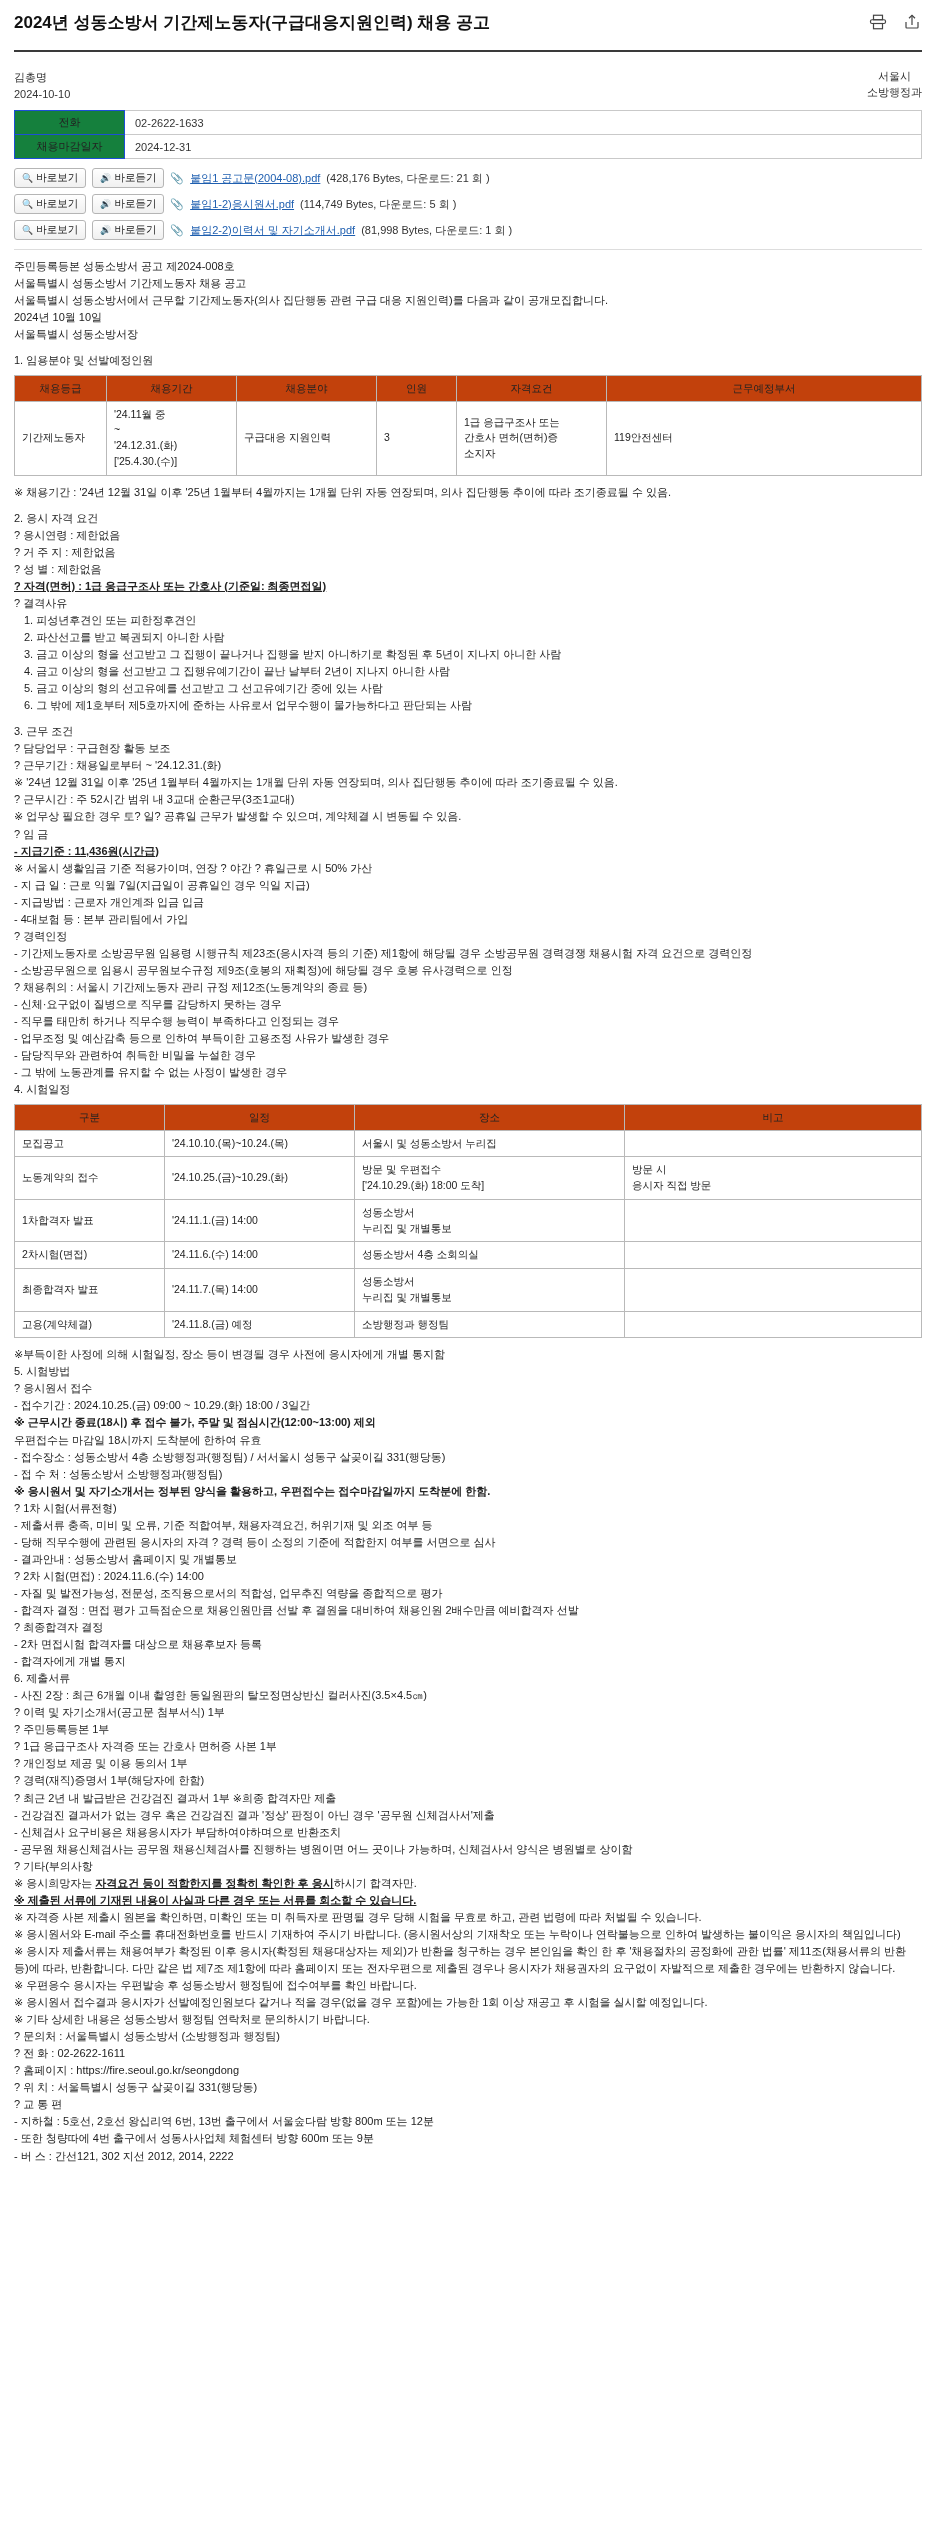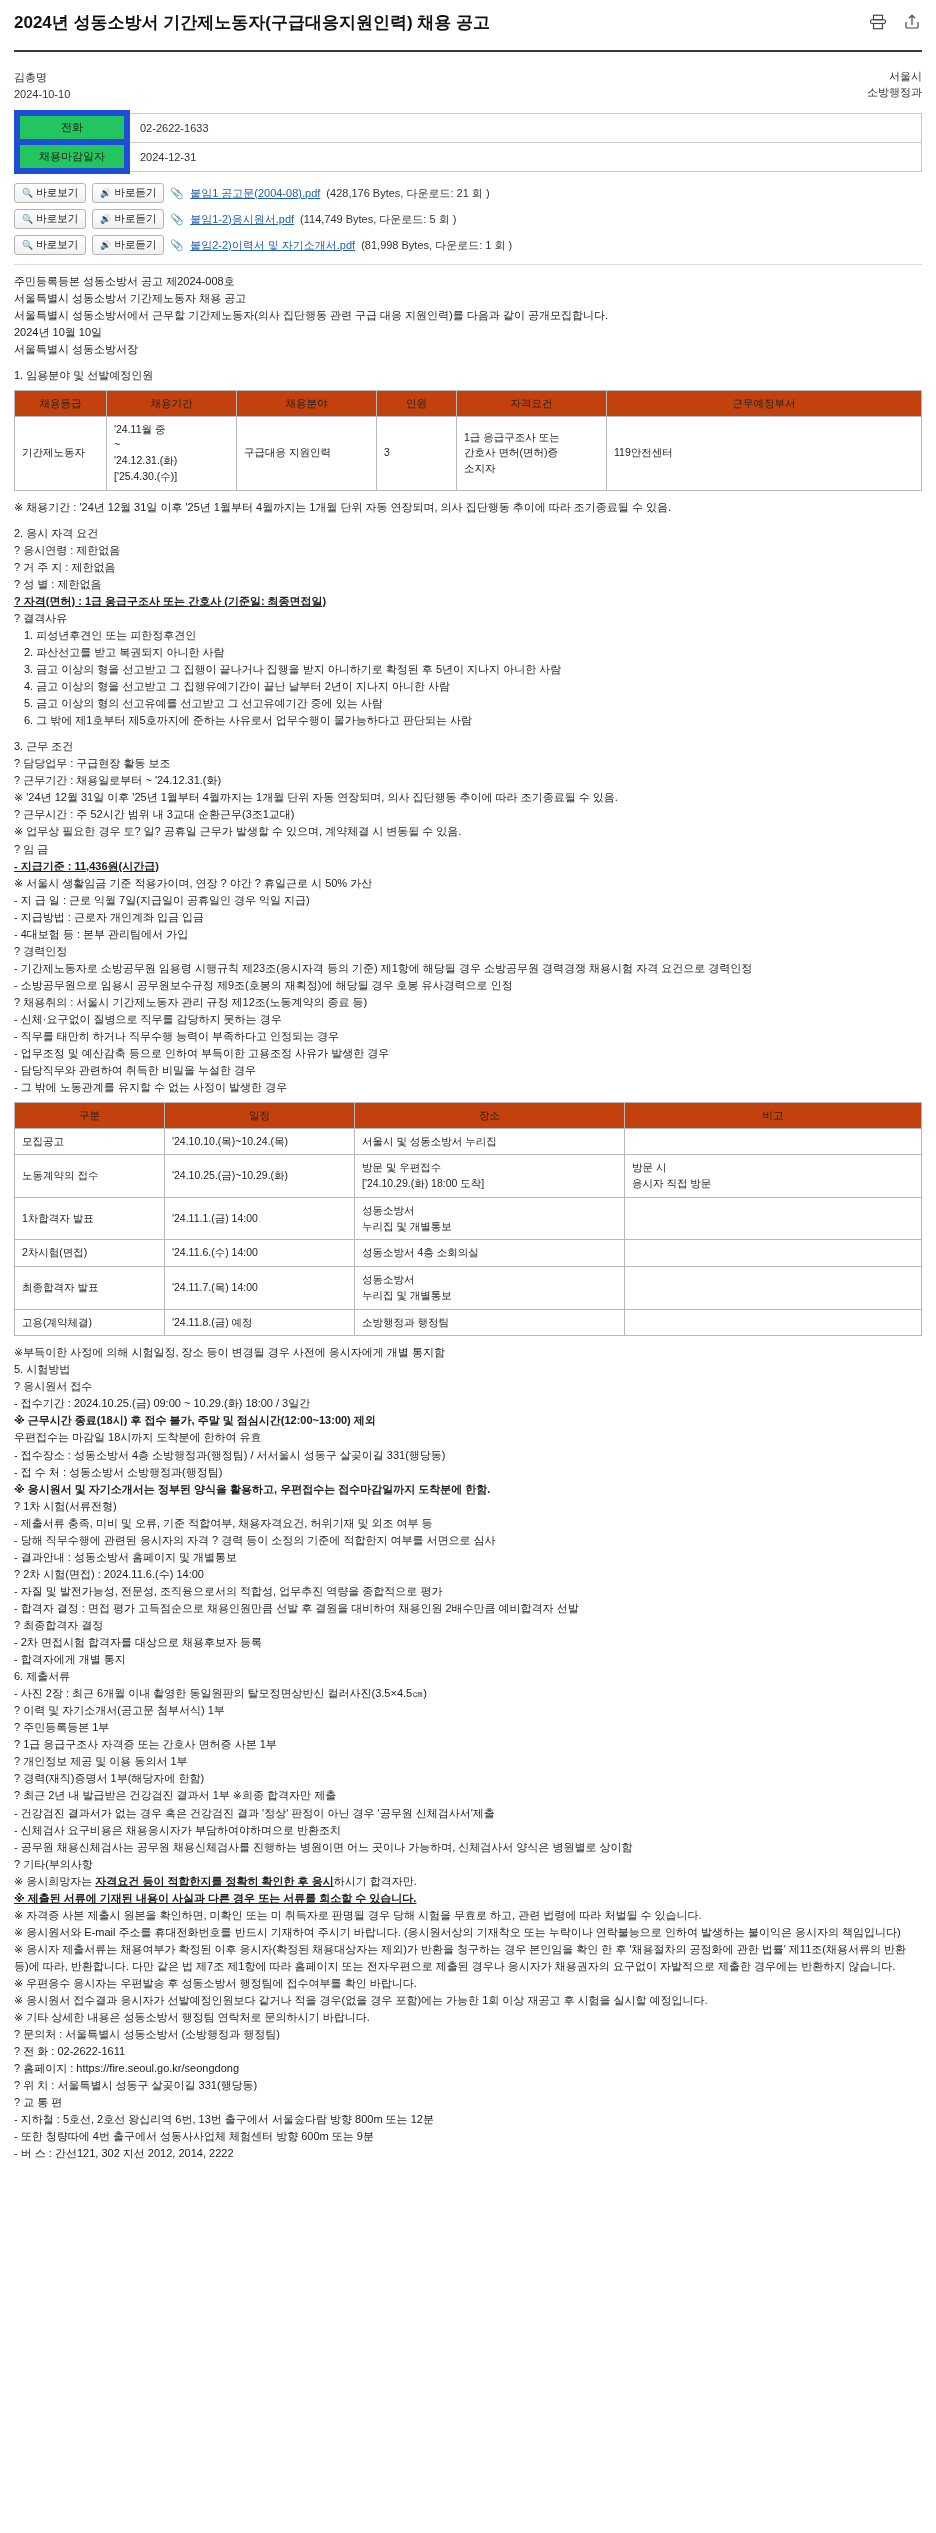--- a/index.html
+++ b/index.html
@@ -43,31 +43,31 @@
     display: inline-flex; align-items: center; justify-content: center;
     cursor: pointer;
   }
   .ico-btn svg { display: block; }
   .hdr-bottom {
     display: flex; justify-content: space-between;
     align-items: flex-start;
     font-size: 11px; color: #333;
     padding: 17px 0 8px 0;
   }
-  .org { text-align: right; line-height: 1.45; }
+  .org { text-align: center; line-height: 1.45; }
   
   table.info {
     width: 100%;
     border-collapse: collapse;
     font-size: 11px;
     margin-bottom: 6px;
   }
   table.info th {
-    background: #22c55e;
-    border: 6px solid #1d4ed8;
+    background: #15803d;
+    border: 1px solid #1d4ed8;
     font-weight: normal;
     color: #222;
     width: 110px;
     padding: 4px 8px;
     text-align: center;
   }
   table.info td {
     border: 1px solid #c9c9c9;
     padding: 4px 10px;
     color: #333;
@@ -314,20 +314,21 @@
     <p class="blk">- 기간제노동자로 소방공무원 임용령 시행규칙 제23조(응시자격 등의 기준) 제1항에 해당될 경우 소방공무원 경력경쟁 채용시험 자격 요건으로 경력인정</p>
     <p class="blk">- 소방공무원으로 임용시 공무원보수규정 제9조(호봉의 재획정)에 해당될 경우 호봉 유사경력으로 인정</p>
     <p class="blk">? 채용취의 : 서울시 기간제노동자 관리 규정 제12조(노동계약의 종료 등)</p>
     <p class="blk">- 신체·요구없이 질병으로 직무를 감당하지 못하는 경우</p>
     <p class="blk">- 직무를 태만히 하거나 직무수행 능력이 부족하다고 인정되는 경우</p>
     <p class="blk">- 업무조정 및 예산감축 등으로 인하여 부득이한 고용조정 사유가 발생한 경우</p>
     <p class="blk">- 담당직무와 관련하여 취득한 비밀을 누설한 경우</p>
     <p class="blk">- 그 밖에 노동관계를 유지할 수 없는 사정이 발생한 경우</p>
     <p class="blk"></p>
 
+    <p class="sec-title">4. 시험일정</p>
 
     <table class="grid">
       <thead>
         <tr>
           <th style="width:150px">구분</th>
           <th style="width:190px">일정</th>
           <th style="width:270px">장소</th>
           <th>비고</th>
         </tr>
       </thead>

